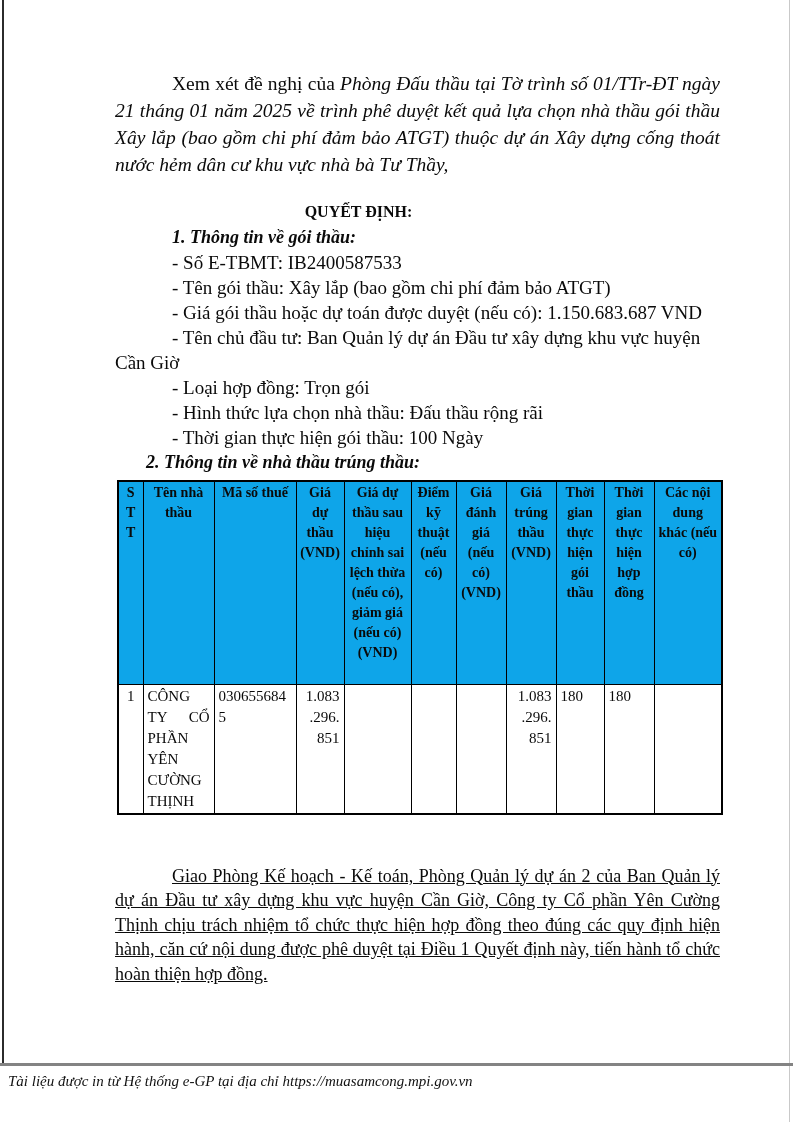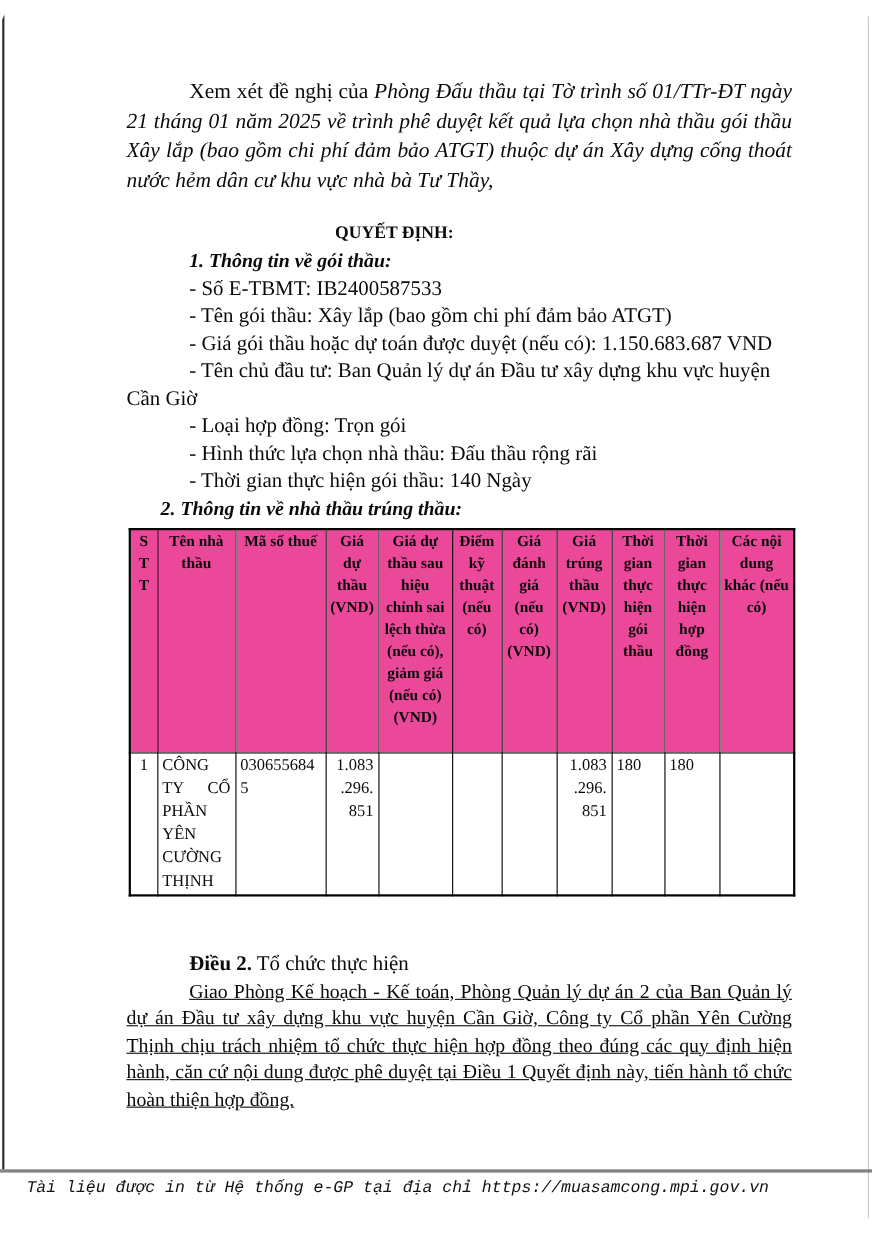--- a/index.html
+++ b/index.html
@@ -3,21 +3,20 @@
 <meta charset="utf-8">
 <style>
   html,body { margin:0; padding:0; background:#ffffff; }
   .page {
     position:relative;
     width:793px; height:1122px;
     background:#ffffff;
     font-family:"Liberation Serif","DejaVu Serif",serif;
     color:#0a0a0a;
     overflow:hidden;
-    border-radius:28px;
   }
   .left-border  { position:absolute; left:2px;  top:0; width:2px; height:1063px; background:#2b2b2b; }
   .right-border { position:absolute; left:789px; top:0; width:1px; height:1122px; background:#c9c9c9; }
 
   .content { position:absolute; left:115px; top:0; width:605px; }
 
   .intro {
     margin-top:70px;
     font-size:19.5px; line-height:27px;
     text-align:justify; text-indent:57px;
@@ -52,21 +51,21 @@
     border-collapse:collapse;
     width:604px; table-layout:fixed;
     border:2px solid #000;
   }
   table.winner th, table.winner td {
     border:1.5px solid #000;
     vertical-align:top;
     overflow:hidden;
   }
   table.winner th {
-    background:#ec4899;
+    background:#0ea5e9;
     font-size:14px; line-height:20px; font-weight:bold;
     padding:1px 3px;
     height:200px;
     text-align:center;
     overflow-wrap:anywhere;
   }
   table.winner th.stt-h { padding:1px 6px; }
   table.winner td {
     font-size:15px; line-height:21px;
     padding:1px 4px;
@@ -85,24 +84,23 @@
   .article2 .body {
     font-size:18px; line-height:24.5px;
     text-align:justify; text-indent:57px;text-decoration:underline;
   }
 
   .footer-rule {
     position:absolute; left:0; top:1063px;
     width:793px; height:3px; background:#838383;
   }
   .footer-note {
-    position:absolute; left:24px; top:1070px;
+    position:absolute; left:8px; top:1070px;
     font-style:italic; font-size:15px; line-height:22px;
     color:#111111;
-    font-family:Liberation Mono, monospace;
   }
 </style>
 </head>
 <body>
 
 <div class="page">
   <div class="left-border"></div>
   <div class="right-border"></div>
 
   <div class="content">
@@ -114,21 +112,21 @@
 
     <div class="sec-heading">1. Thông tin về gói thầu:</div>
 
     <div>
       <div class="pkg-item">- Số E-TBMT: IB2400587533</div>
       <div class="pkg-item">- Tên gói thầu: Xây lắp (bao gồm chi phí đảm bảo ATGT)</div>
       <div class="pkg-item">- Giá gói thầu hoặc dự toán được duyệt (nếu có): 1.150.683.687 VND</div>
       <div class="pkg-item">- Tên chủ đầu tư: Ban Quản lý dự án Đầu tư xây dựng khu vực huyện Cần Giờ</div>
       <div class="pkg-item">- Loại hợp đồng: Trọn gói</div>
       <div class="pkg-item">- Hình thức lựa chọn nhà thầu: Đấu thầu rộng rãi</div>
-      <div class="pkg-item">- Thời gian thực hiện gói thầu: 140 Ngày</div>
+      <div class="pkg-item">- Thời gian thực hiện gói thầu: 100 Ngày</div>
     </div>
 
     <div class="sec-heading sec2">2. Thông tin về nhà thầu trúng thầu:</div>
 
     <table class="winner">
       <colgroup>
         <col style="width:25px">
           <col style="width:71px">
           <col style="width:82px">
         <col style="width:48px">
@@ -174,21 +172,20 @@
             <div>851</div>
           </td>
           <td class="days-cell">180</td>
           <td class="days-cell">180</td>
           <td></td>
         </tr>
       </tbody>
     </table>
 
     <div class="article2">
-      <div class="title"><span class="label">Điều 2.</span><span> Tổ chức thực hiện</span></div>
       <p class="body" style="margin:0">Giao Phòng Kế hoạch - Kế toán, Phòng Quản lý dự án 2 của Ban Quản lý dự án Đầu tư xây dựng khu vực huyện Cần Giờ, Công ty Cổ phần Yên Cường Thịnh chịu trách nhiệm tổ chức thực hiện hợp đồng theo đúng các quy định hiện hành, căn cứ nội dung được phê duyệt tại Điều 1 Quyết định này, tiến hành tổ chức hoàn thiện hợp đồng.</p>
     </div>
 
   </div>
 
   <div class="footer-rule"></div>
   <div class="footer-note">Tài liệu được in từ Hệ thống e-GP tại địa chỉ https://muasamcong.mpi.gov.vn</div>
 </div>
 
 </body></html>

